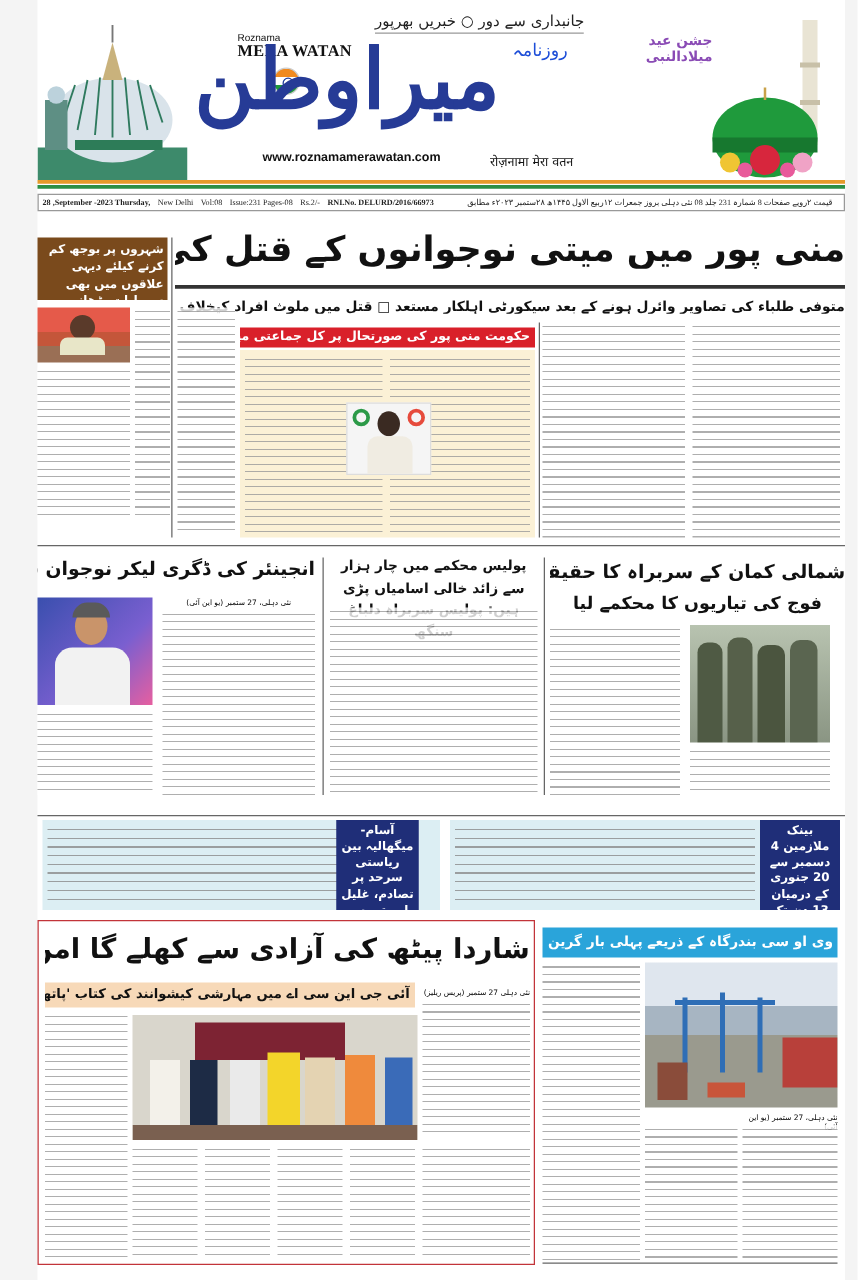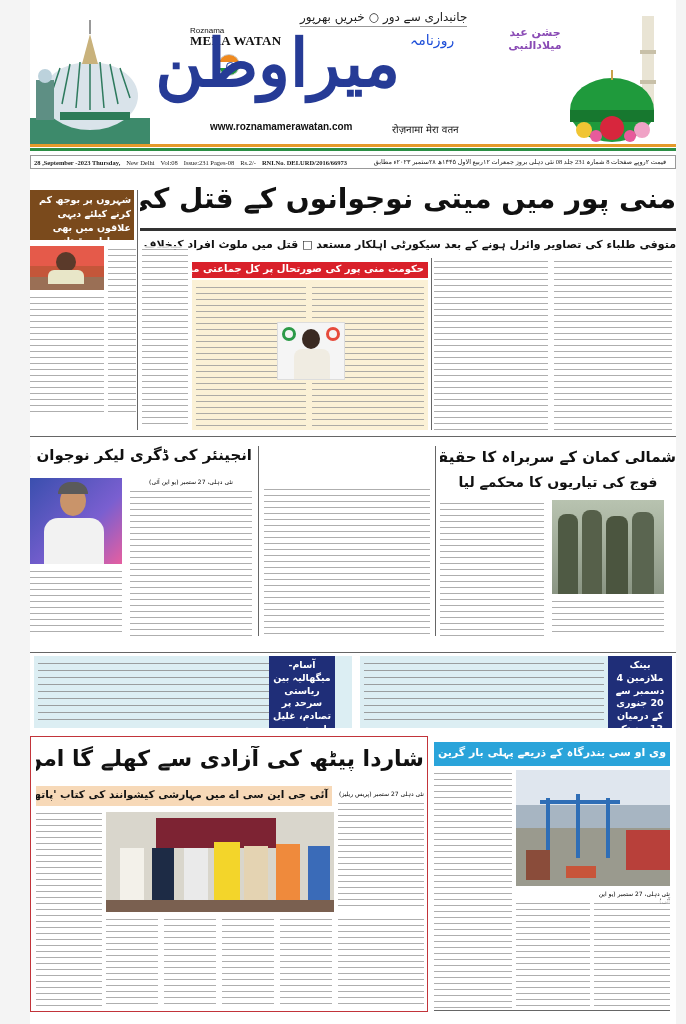--- a/index.html
+++ b/index.html
@@ -60,21 +60,21 @@
 
     <div class="tagline">جانبداری سے دور ○ خبریں بھرپور</div>
     <div class="roz-small">Roznama</div>
     <div class="eng-title">MERA WATAN</div>
     <div class="flag"></div>
     <div class="urdu-logo">میراوطن</div>
     <div class="roznama-urdu">روزنامہ</div>
     <div class="website">www.roznamamerawatan.com</div>
     <div class="hindi-title">रोज़नामा मेरा वतन</div>
 
-    <div class="eid-logo" style="font-size:11px; left:470px; top:26px; width:70px; text-align:center;">جشن عید میلادالنبی</div>
+    <div class="eid-logo" style="font-size:11px; left:470px; top:26px; width:70px; text-align:right;">جشن عید میلادالنبی</div>
 
     <svg class="dome-right" viewBox="0 0 116 136">
       <rect x="82" y="6" width="12" height="100" fill="#e9e4d4"></rect>
       <rect x="80" y="40" width="16" height="4" fill="#c8c0a8"></rect>
       <rect x="80" y="70" width="16" height="4" fill="#c8c0a8"></rect>
       <ellipse cx="52" cy="100" rx="42" ry="32" fill="#1f9a3c"></ellipse>
       <rect x="10" y="100" width="84" height="12" fill="#17782f"></rect>
       <line x1="52" y1="60" x2="52" y2="70" stroke="#c9a24a" stroke-width="2"></line>
       <circle cx="52" cy="118" r="12" fill="#d7263d"></circle>
       <circle cx="24" cy="120" r="8" fill="#f0c533"></circle>
@@ -137,20 +137,23 @@
   <div class="img" style="left:0; top:478px; width:92px; height:86px; background:linear-gradient(135deg,#3a4fae,#7a5fd0 60%,#e65fa0);">
     <div style="position:absolute; left:30px; top:8px; width:26px; height:30px; border-radius:50%; background:#c9946a;"></div>
     <div style="position:absolute; left:28px; top:4px; width:30px; height:12px; border-radius:12px 12px 0 0; background:#5a5a5a;"></div>
     <div style="position:absolute; left:14px; top:40px; width:60px; height:46px; background:#f2f2f2; border-radius:14px 14px 0 0;"></div>
   </div>
   <div class="urdu" style="position:absolute; left:100px; top:478px; width:122px; font-size:6px; text-align:center;">نئی دہلی، 27 ستمبر (یو این آئی)</div>
   <div class="txt" style="left:100px; top:488px; width:122px; height:148px;"></div>
   <div class="txt" style="left:0; top:568px; width:92px; height:68px;"></div>
   <div class="rule" style="left:228px; top:446px; width:1px; height:190px;"></div>
 
+  <div class="head" style="left:234px; top:444px; width:166px; font-size:11px; text-align:center; white-space:normal; line-height:1.6;">
+    <span>پولیس محکمے میں چار ہزار سے زائد خالی اسامیاں پڑی ہیں: پولیس سربراہ دلباغ سنگھ</span>
+  </div>
   <div class="txt" style="left:234px; top:486px; width:166px; height:150px;"></div>
   <div class="rule" style="left:405px; top:446px; width:1px; height:190px;"></div>
 
   <div class="head" style="left:410px; top:448px; width:236px; font-size:15px; text-align:right;">شمالی کمان کے سربراہ کا حقیقی کنٹرول لائن کا دورہ</div>
   <div class="head" style="left:410px; top:474px; width:236px; font-size:14px; text-align:center; font-weight:900;">فوج کی تیاریوں کا محکمے لیا</div>
   <div class="txt" style="left:410px; top:500px; width:104px; height:136px;"></div>
   <div class="img" style="left:522px; top:500px; width:112px; height:94px; background:linear-gradient(#b8c3b0,#8a9583);">
     <div style="position:absolute; left:6px; top:14px; width:20px; height:80px; background:#4f5a44; border-radius:8px 8px 0 0;"></div>
     <div style="position:absolute; left:30px; top:10px; width:20px; height:84px; background:#56604a; border-radius:8px 8px 0 0;"></div>
     <div style="position:absolute; left:54px; top:16px; width:22px; height:78px; background:#4b553f; border-radius:8px 8px 0 0;"></div>

